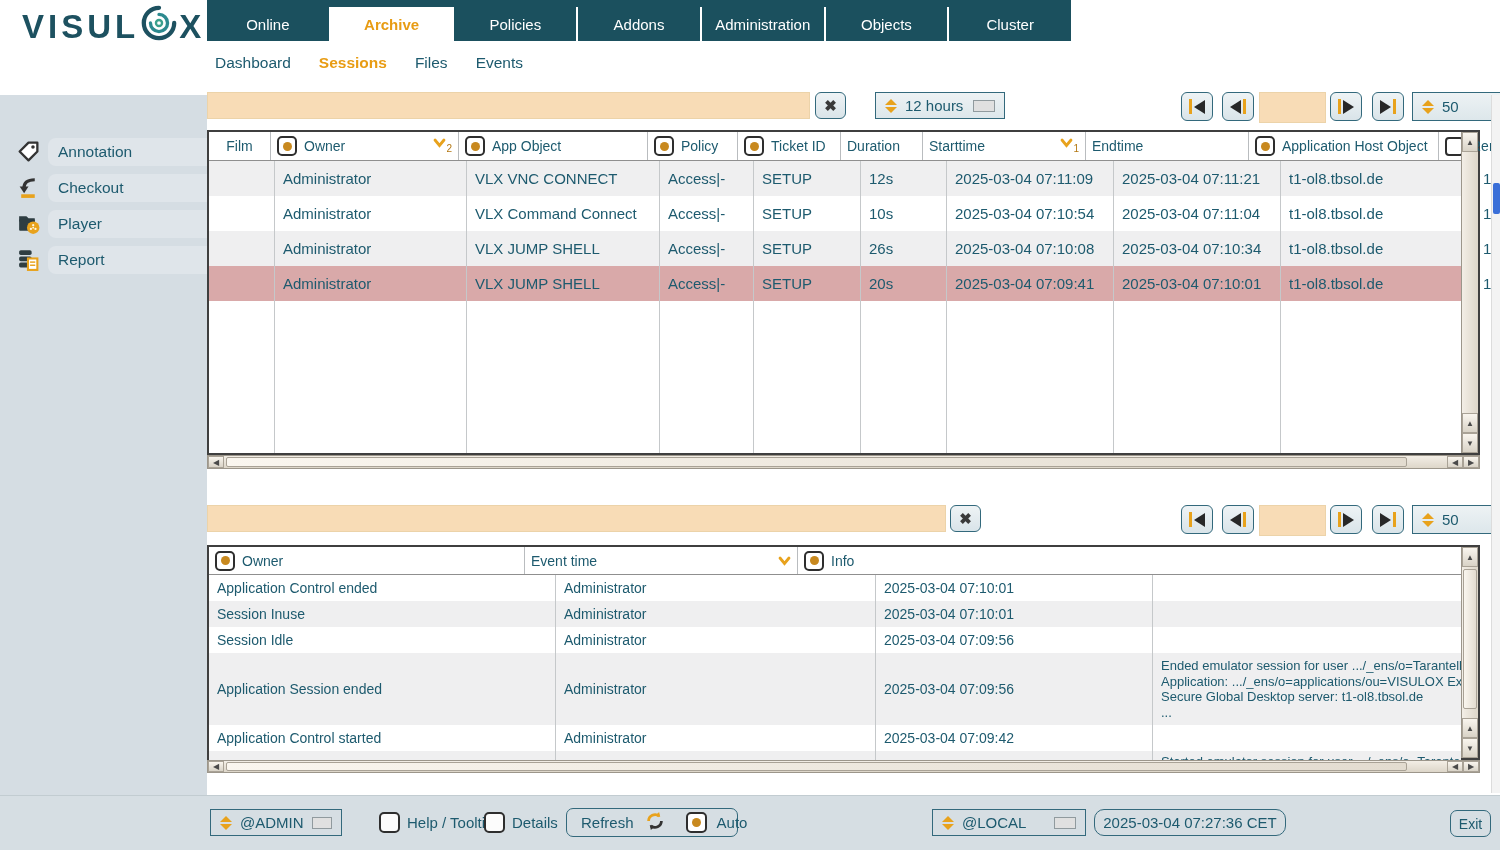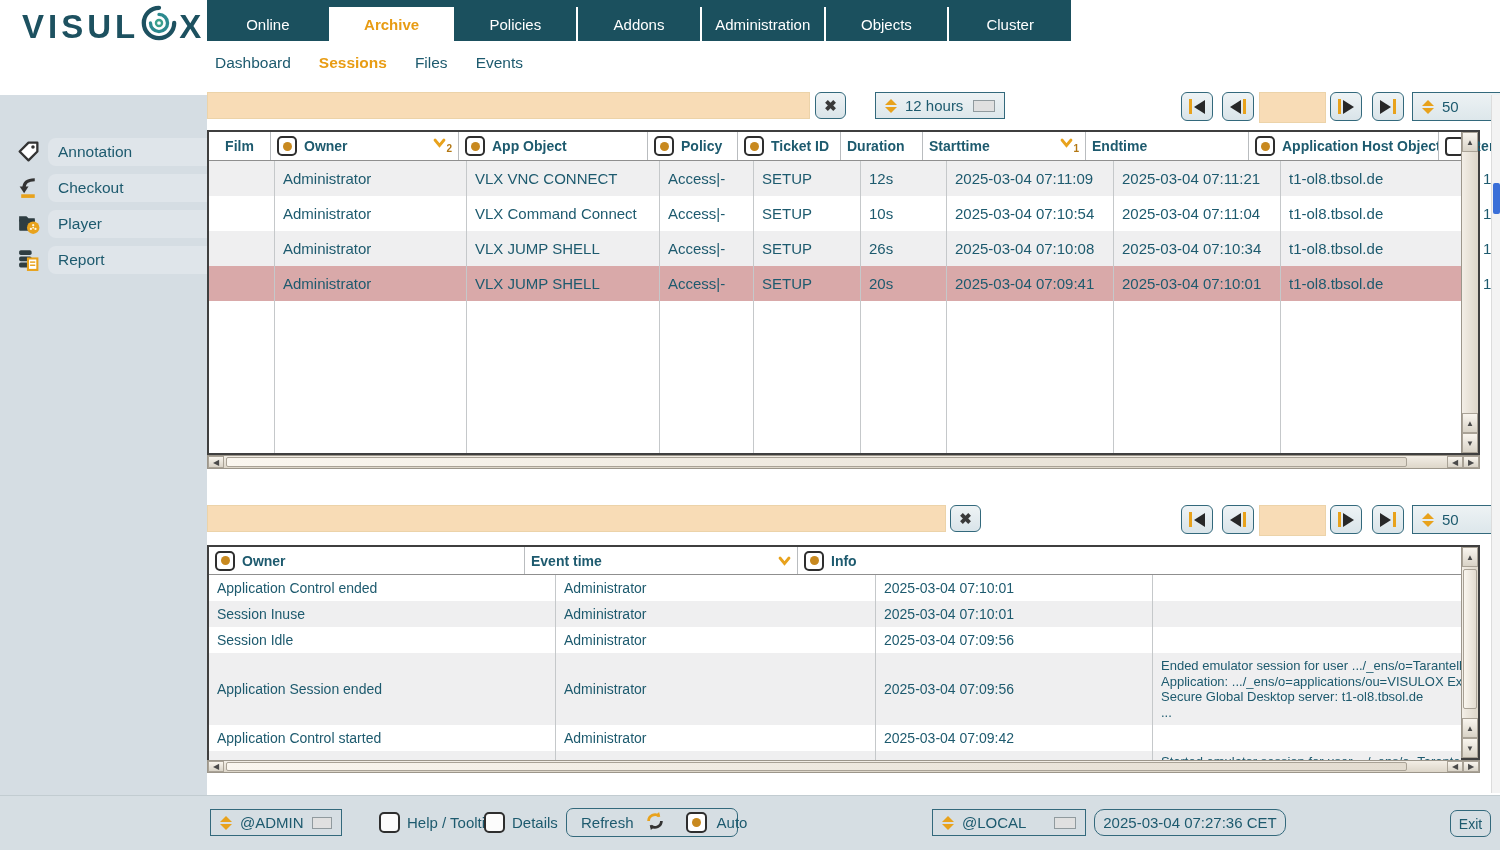--- a/index.html
+++ b/index.html
@@ -40,21 +40,21 @@
   .pgbtn{width:30px;height:27px;border:1px solid #33697c;border-radius:6px;background:linear-gradient(#eef3f5,#d9e4e9);display:flex;align-items:center;justify-content:center;gap:2px;cursor:pointer;}
   .tri-l{width:0;height:0;border-top:7px solid transparent;border-bottom:7px solid transparent;border-right:11px solid #282828;}
   .tri-r{width:0;height:0;border-top:7px solid transparent;border-bottom:7px solid transparent;border-left:11px solid #282828;}
   .obar{width:3px;height:15px;background:#e8a21c;}
   .pginput{width:61px;height:27px;background:#f8dcb6;border:1px solid #ecd3a9;outline:none;}
   .pgsel{width:95px;}
 
   
   .tbl{border:2px solid #3f3f3f;background:#fff;display:flex;}
   .tbl-main{display:flex;flex-direction:column;flex:1;min-width:0;}
-  .thead{display:flex;height:28px;border-bottom:1px solid #8f8f8f;background:#fff;flex:none;font-weight:bold;}
+  .thead{display:flex;height:28px;border-bottom:1px solid #8f8f8f;background:#fff;flex:none;}
   .th{display:flex;align-items:center;gap:7px;padding:0 6px;border-right:1px solid #b9bcbf;color:#1d5a6e;font-size:14px;white-space:nowrap;overflow:hidden;}
   .hradio{width:16px;height:16px;border:2px solid #2e2e2e;border-radius:5px;background:#fff;display:flex;align-items:center;justify-content:center;flex:none;}
   .hradio .dot{width:9px;height:9px;border-radius:50%;background:#c8891f;}
   .hcheck{width:15px;height:15px;border:2px solid #2e2e2e;border-radius:4px;background:#fff;flex:none;}
   .sort{display:flex;align-items:flex-start;margin-left:auto;flex:none;}
   .sortnum{font-size:10px;color:#b37712;margin-top:5px;}
   .tr{display:flex;height:35px;flex:none;}
   .tr.odd{background:#efeff0;}
   .tr.sel{background:#d9a9a9;}
   .tr.filler{flex:1;height:auto;}

